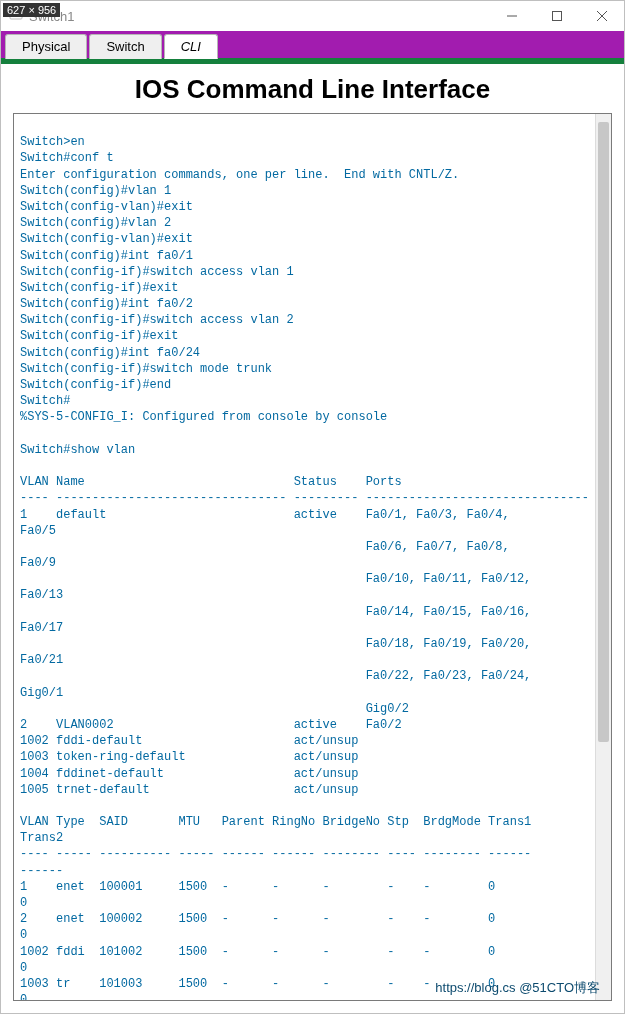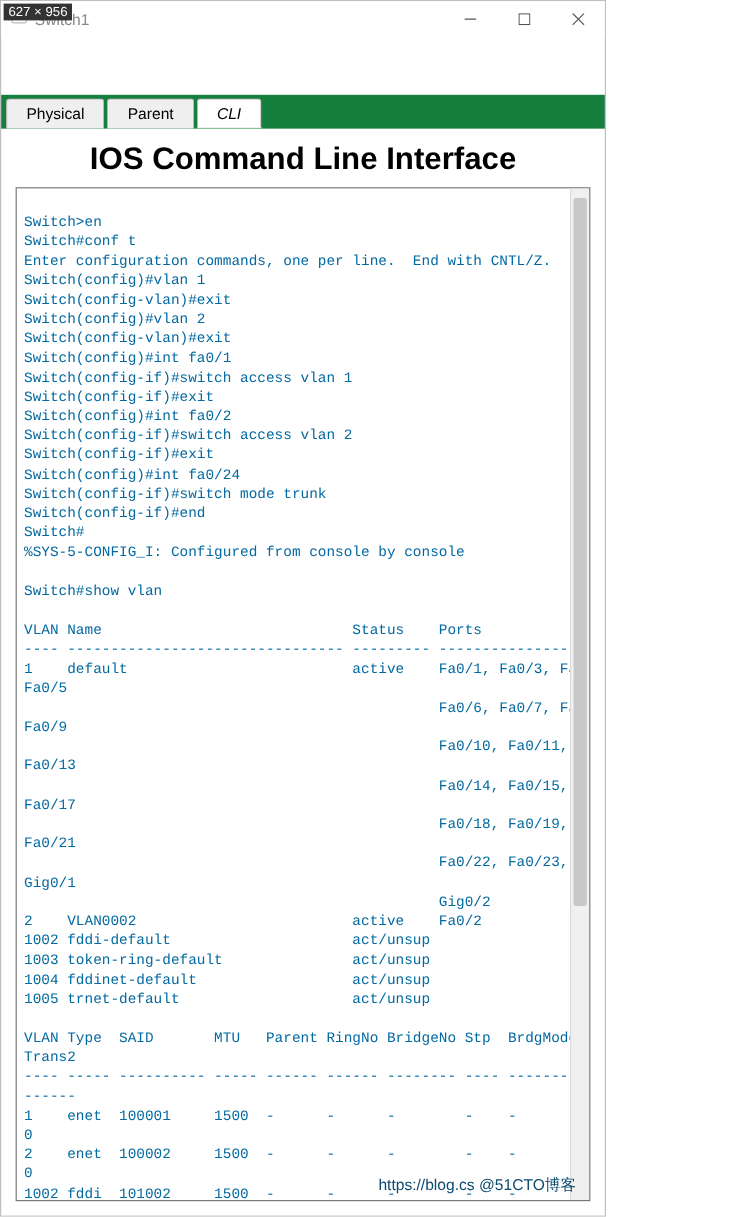--- a/index.html
+++ b/index.html
@@ -4,21 +4,21 @@
 <style>
   * { box-sizing: border-box; }
   html, body {
     margin: 0; padding: 0;
     font-family: "Segoe UI", Tahoma, sans-serif;
     font-size: 12px;
     background: #fff;
     color: #000;
   }
   .window {
-    width: 505px; height: 1014px;
+    width: 625px; height: 1014px;
     border: 1px solid #bfbfbf;
     background: #fff;
     display: flex; flex-direction: column;
     position: relative;
   }
   .titlebar {
     height: 30px;
     display: flex; align-items: center;
     padding: 0 0 0 8px;
     background: #fff;
@@ -35,24 +35,23 @@
   .win-btn svg { stroke: #555; stroke-width: 1; fill: none; }
   .badge {
     position: absolute; top: 2px; left: 2px;
     background: #333; color: #fff;
     font-size: 11px; padding: 1px 4px;
     font-family: Arial, sans-serif;
     z-index: 10;
   }
   .tabs {
     display: flex;
-    border-bottom: 1px solid #15803d;
+    border-bottom: 6px solid #15803d;
     padding: 2px 4px 0 4px;
-    background: #15803d;
-    margin-top: 48px;
+    background: #a21caf;
   }
   .tab {
     border: 1px solid #b6b6b6;
     border-bottom: none;
     border-radius: 3px 3px 0 0;
     padding: 4px 16px;
     margin-right: 2px;
     background: #efefef;
     font-size: 13px;
     position: relative; top: 1px;
@@ -134,21 +133,21 @@
         <svg width="10" height="10">
             <line x1="0" y1="0" x2="10" y2="10"></line>
             <line x1="10" y1="0" x2="0" y2="10"></line>
           </svg>
       </div>
     </div>
   </div>
 
   <div class="tabs" id="tabbar">
       <div class="tab">Physical</div>
-      <div class="tab">Parent</div>
+      <div class="tab">Switch</div>
       <div class="tab active">CLI</div>
     </div>
 
   <div class="heading">IOS Command Line Interface</div>
 
   <div class="terminal-wrap">
     <div class="terminal" id="terminal">
 Switch&gt;en
 Switch#conf t
 Enter configuration commands, one per line.  End with CNTL/Z.

